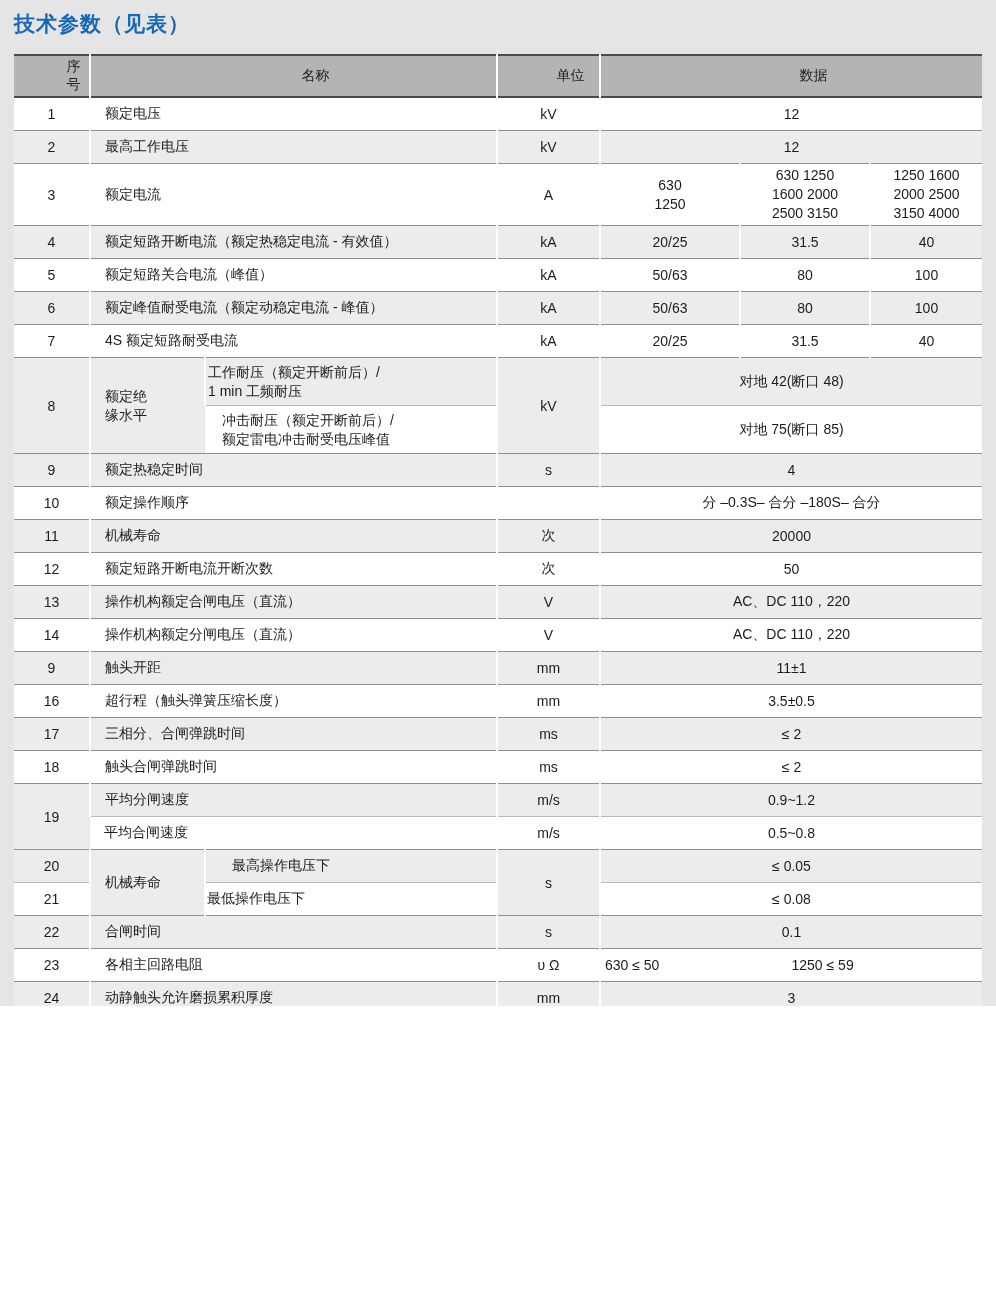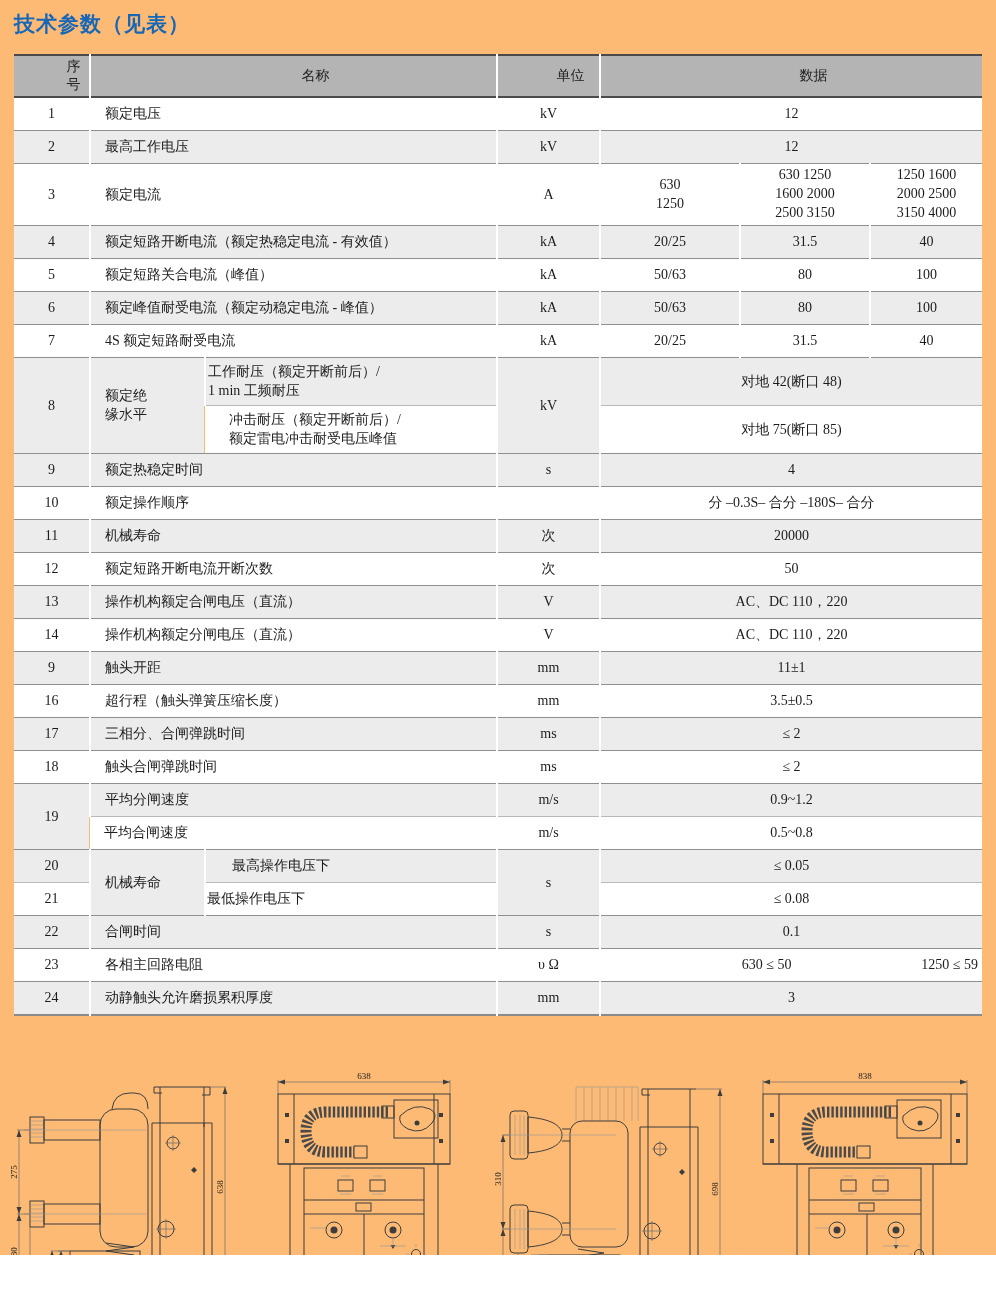--- a/index.html
+++ b/index.html
@@ -1,18 +1,18 @@
 <!DOCTYPE html>
 <html><head>
 <meta charset="utf-8">
 <style>
   html,body { margin:0; padding:0; background:#fff; }
   .page {
-    width:996px; height:1255px; background:#fdba74; position:relative;
-    font-family:Liberation Serif, serif; color:#1c1c1c;
+    width:996px; height:1006px; background:#e5e5e5; position:relative;
+    font-family:Liberation Sans, sans-serif; color:#1c1c1c;
     overflow:hidden;
   }
   .sec-title {
     color:#1667b8; font-size:21px; font-weight:bold;
     padding:10px 0 0 14px; letter-spacing:1px;
   }
   
   table.spec {
     table-layout:fixed; border-collapse:collapse;
     width:968px; margin:16px 0 0 14px;
@@ -28,21 +28,21 @@
     padding:2px 4px; overflow:hidden;
   }
   table.spec td + td { border-left:2px solid #fff; }
   tr.g td { background:#ececec; }
   tr.w td { background:#ffffff; }
   table.spec td.cg { background:#ececec; }
   table.spec td.nm { text-align:left; padding-left:14px; }
   table.spec td.ml { white-space:pre-line; line-height:1.35; }
   td.half-wrap { padding:0; }
   .halves { display:flex; width:100%; }
-  .halves span { flex:1; text-align:right; }
+  .halves span { flex:1; text-align:left; }
   
   .drawings {
     margin-top:52px; padding:0 6px;
     display:flex; justify-content:space-between; align-items:flex-end;
   }
   .dwg path, .dwg rect, .dwg circle, .dwg polyline {
     stroke:#3d3d3d; stroke-width:1; fill:none;
   }
   .dwg .fil { fill:#3d3d3d; stroke:none; }
   .dwg .dim { stroke:#6b6b6b; stroke-width:0.7; }
@@ -137,21 +137,21 @@
     <tr class="g" style="height:48px">
       <td rowspan="2" class="cg">8</td>
       <td rowspan="2" class="cg nm ml">额定绝
 缘水平</td>
       <td class="nm ml" style="padding-left:2px">工作耐压（额定开断前后）/
 1 min 工频耐压</td>
       <td rowspan="2" class="cg">kV</td>
       <td colspan="3">对地  42(断口 48)</td>
     </tr>
     <tr class="w sub" style="height:48px">
-      <td class="nm ml" style="padding-left:24px">冲击耐压（额定开断前后）/
+      <td class="nm ml" style="padding-left:17px">冲击耐压（额定开断前后）/
 额定雷电冲击耐受电压峰值</td>
       <td colspan="3">对地  75(断口 85)</td>
     </tr>
     <tr class="g">
       <td>9</td>
       <td colspan="2" class="nm">额定热稳定时间</td>
       <td>s</td>
       <td colspan="3">4</td>
     </tr>
     <tr class="w">

